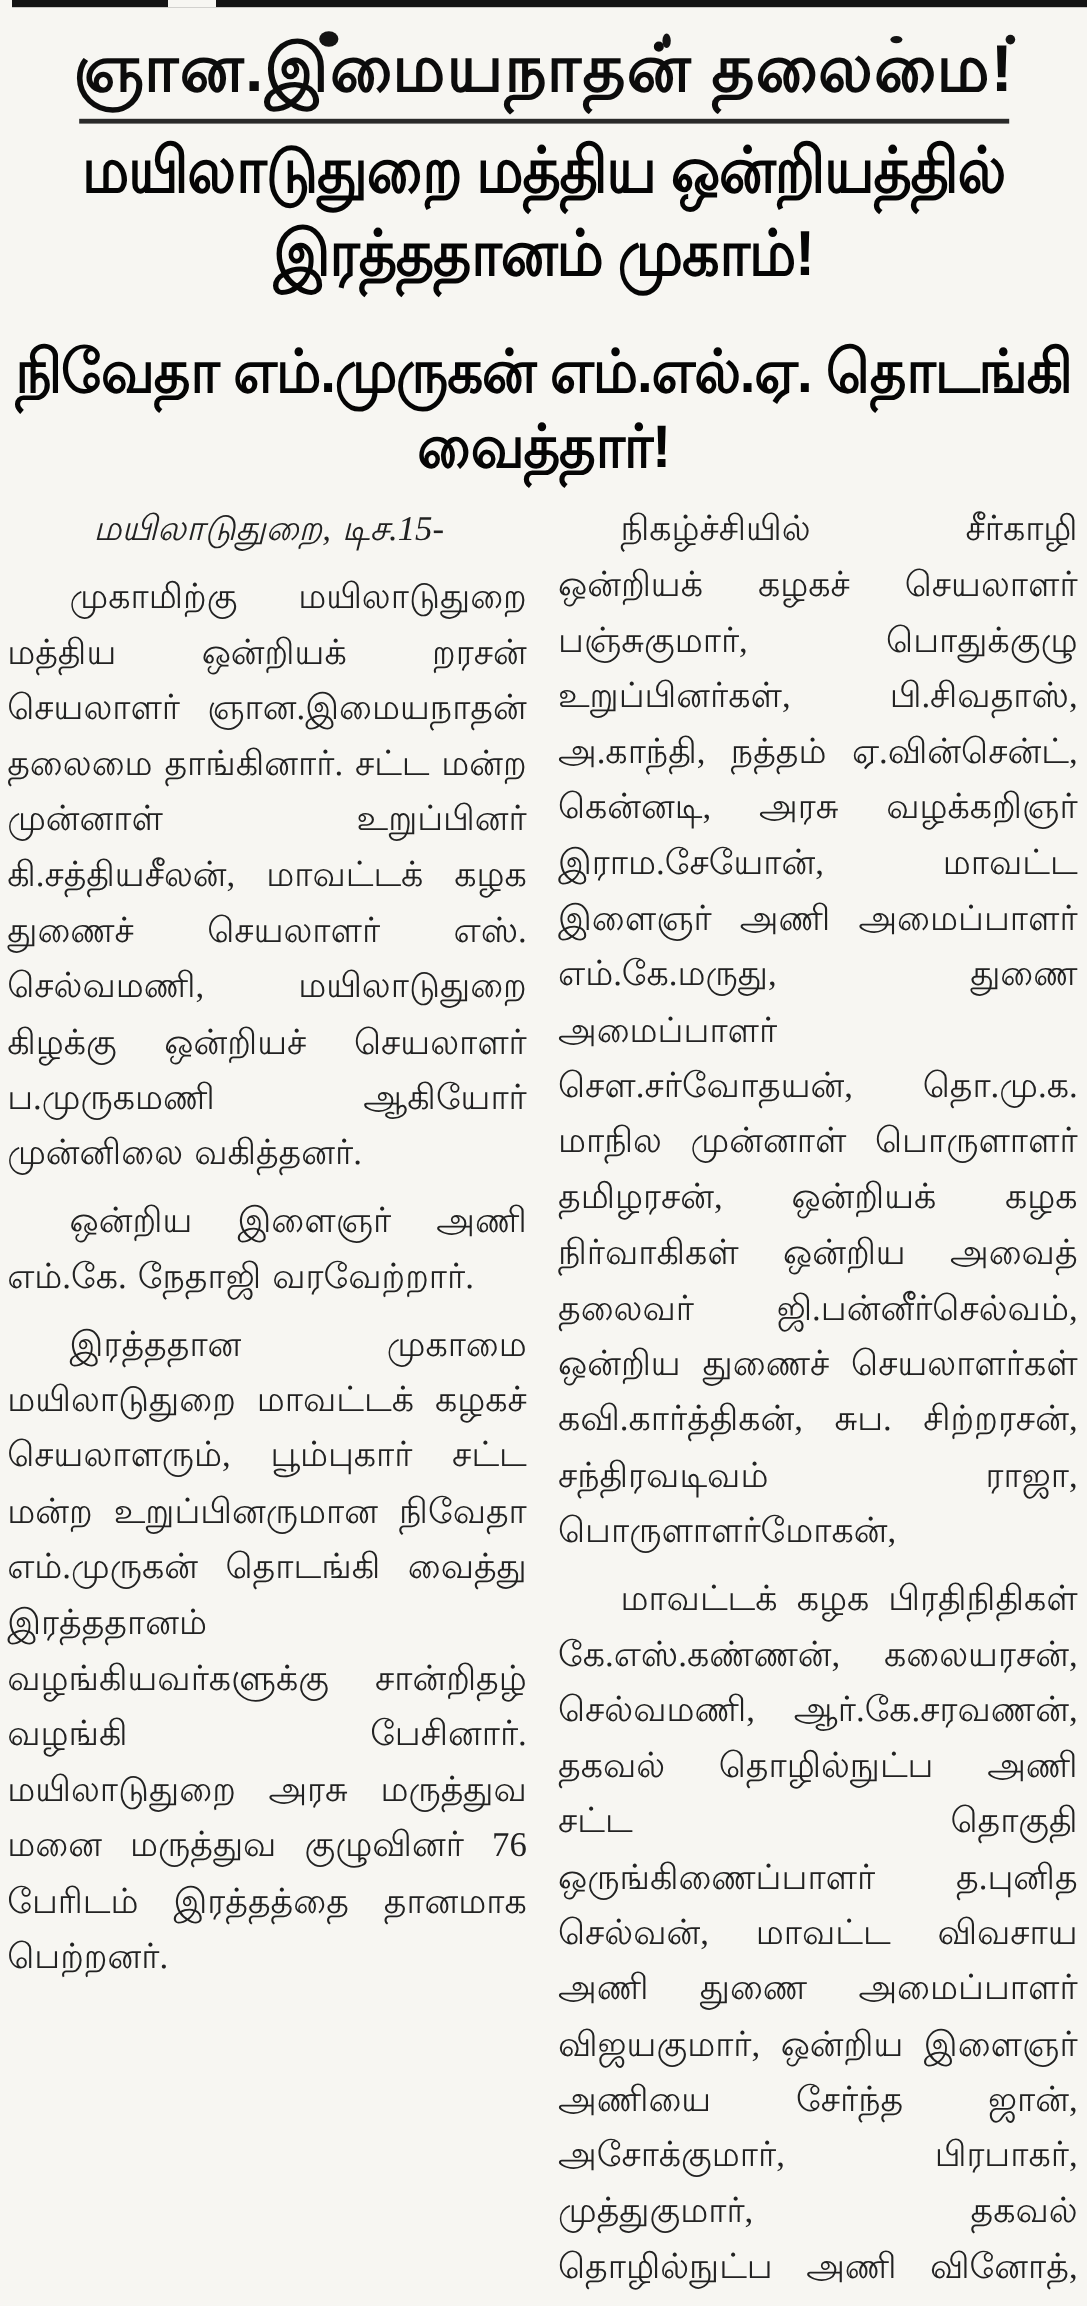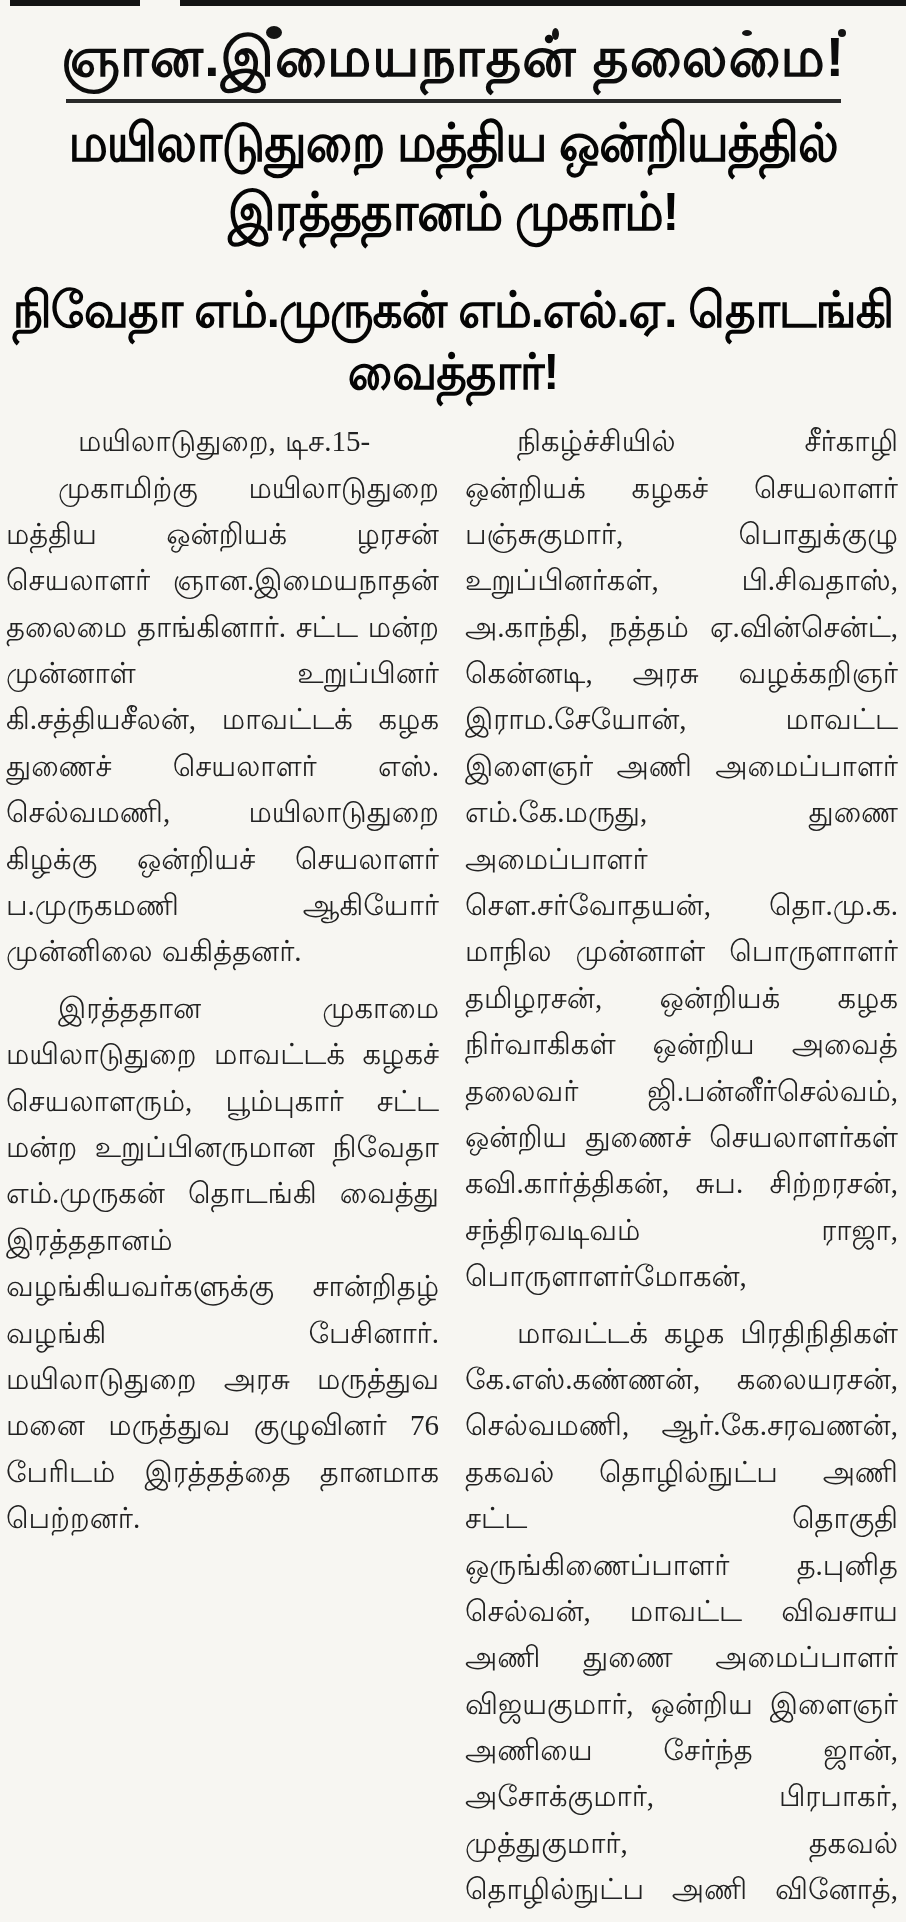--- a/index.html
+++ b/index.html
@@ -95,21 +95,22 @@
     color: #222;
   }
   .col { flex: 1 1 0; min-width: 0; }
   .col p {
     margin: 0 0 10px 0;
     text-indent: 52px;
     word-spacing: 2px;
   }
   .col p.dateline {
     text-indent: 72px;
-    margin-bottom: 0;
+    margin-bottom: 10px;
+    font-style: italic;
   }
 </style>
 </head>
 <body>
 
 <div class="page">
 
   <div class="top-fragment"></div>
   <span class="frag-dot d1"></span>
   <span class="frag-dot d2"></span>
@@ -121,21 +122,22 @@
   <div class="rule"></div>
 
   <h2 class="headline">மயிலாடுதுறை மத்திய ஒன்றியத்தில் இரத்ததானம் முகாம்!</h2>
 
   <h3 class="subheadline">நிவேதா எம்.முருகன் எம்.எல்.ஏ. தொடங்கி வைத்தார்!</h3>
 
   <div class="article-body">
 
     <div class="col">
       <p class="dateline">மயிலாடுதுறை, டிச.15-</p>
-      <p>முகாமிற்கு மயிலாடுதுறை மத்திய ஒன்றியக் ழரசன் செயலாளர் ஞான.இமையநாதன் தலைமை தாங்கினார். சட்ட மன்ற முன்னாள் உறுப்பினர் கி.சத்தியசீலன், மாவட்டக் கழக துணைச் செயலாளர் எஸ். செல்வமணி, மயிலாடுதுறை கிழக்கு ஒன்றியச் செயலாளர் ப.முருகமணி ஆகியோர் முன்னிலை வகித்தனர்.</p>
+      <p>முகாமிற்கு மயிலாடுதுறை மத்திய ஒன்றியக் றரசன் செயலாளர் ஞான.இமையநாதன் தலைமை தாங்கினார். சட்ட மன்ற முன்னாள் உறுப்பினர் கி.சத்தியசீலன், மாவட்டக் கழக துணைச் செயலாளர் எஸ். செல்வமணி, மயிலாடுதுறை கிழக்கு ஒன்றியச் செயலாளர் ப.முருகமணி ஆகியோர் முன்னிலை வகித்தனர்.</p>
+      <p>ஒன்றிய இளைஞர் அணி எம்.கே. நேதாஜி வரவேற்றார்.</p>
       <p>இரத்ததான முகாமை மயிலாடுதுறை மாவட்டக் கழகச் செயலாளரும், பூம்புகார் சட்ட மன்ற உறுப்பினருமான நிவேதா எம்.முருகன் தொடங்கி வைத்து இரத்ததானம் வழங்கியவர்களுக்கு சான்றிதழ் வழங்கி பேசினார். மயிலாடுதுறை அரசு மருத்துவ மனை மருத்துவ குழுவினர் 76 பேரிடம் இரத்தத்தை தானமாக பெற்றனர்.</p>
     </div>
 
     <div class="col">
       <p>நிகழ்ச்சியில் சீர்காழி ஒன்றியக் கழகச் செயலாளர் பஞ்சுகுமார், பொதுக்குழு உறுப்பினர்கள், பி.சிவதாஸ், அ.காந்தி, நத்தம் ஏ.வின்சென்ட், கென்னடி, அரசு வழக்கறிஞர் இராம.சேயோன், மாவட்ட இளைஞர் அணி அமைப்பாளர் எம்.கே.மருது, துணை அமைப்பாளர் செள.சர்வோதயன், தொ.மு.க. மாநில முன்னாள் பொருளாளர் தமிழரசன், ஒன்றியக் கழக நிர்வாகிகள் ஒன்றிய அவைத் தலைவர் ஜி.பன்னீர்செல்வம், ஒன்றிய துணைச் செயலாளர்கள் கவி.கார்த்திகன், சுப. சிற்றரசன், சந்திரவடிவம் ராஜா, பொருளாளர்மோகன்,</p>
       <p>மாவட்டக் கழக பிரதிநிதிகள் கே.எஸ்.கண்ணன், கலையரசன், செல்வமணி, ஆர்.கே.சரவணன், தகவல் தொழில்நுட்ப அணி சட்ட தொகுதி ஒருங்கிணைப்பாளர் த.புனித செல்வன், மாவட்ட விவசாய அணி துணை அமைப்பாளர் விஜயகுமார், ஒன்றிய இளைஞர் அணியை சேர்ந்த ஜான், அசோக்குமார், பிரபாகர், முத்துகுமார், தகவல் தொழில்நுட்ப அணி வினோத், பிரபாகரன், கிளை கழக நிர்வாகிகள் ரவி, ரவிச்சந்திரன், விசு, தங்கசாமி, தென்னரசு, துரைசந்திரன் மற்றும் கிளை கழக நிர்வாகிகள், சார்பு அணி நிர்வாகிகள் கலந்து கொண்டனர்.</p>
     </div>
 
   </div>
 </div>

